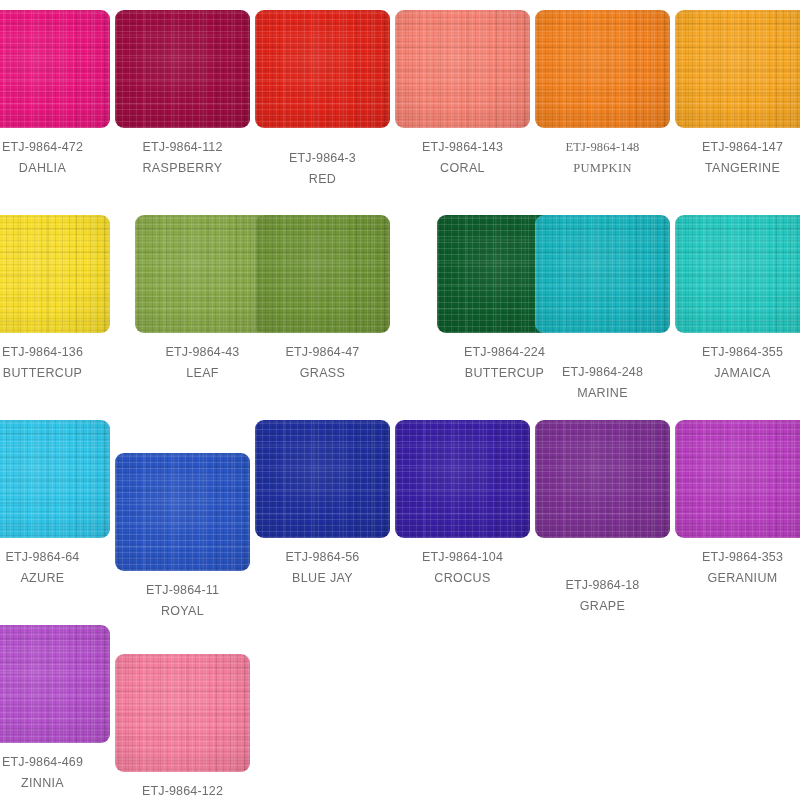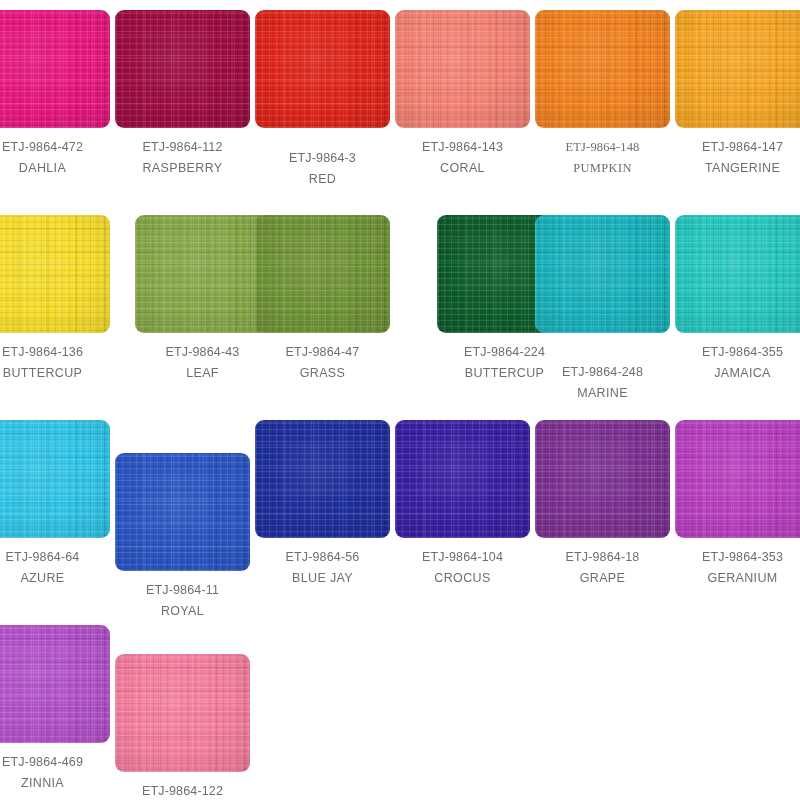--- a/index.html
+++ b/index.html
@@ -277,21 +277,21 @@
       <div class="swatch-labels" style="width: 135px;">
         <span class="swatch-sku">ETJ-9864-104</span>
         <span class="swatch-name">CROCUS</span>
       </div>
     </div>
     <div class="swatch-cell" style="left: 535px; top: 420px;">
       <div class="swatch-chip" title="GRAPE" style="width: 135px; height: 118px; border-radius: 9px; background-color: rgb(124, 49, 146);">
         <div class="weave"></div>
         <div class="vignette"></div>
       </div>
-      <div class="swatch-labels" style="width: 135px;">
+      <div class="swatch-labels" style="width: 135px; margin-top: 28px;">
         <span class="swatch-sku">ETJ-9864-18</span>
         <span class="swatch-name">GRAPE</span>
       </div>
     </div>
     <div class="swatch-cell" style="left: 675px; top: 420px;">
       <div class="swatch-chip" title="GERANIUM" style="width: 135px; height: 118px; border-radius: 9px; background-color: rgb(184, 63, 192);">
         <div class="weave"></div>
         <div class="vignette"></div>
       </div>
       <div class="swatch-labels" style="width: 135px;">

